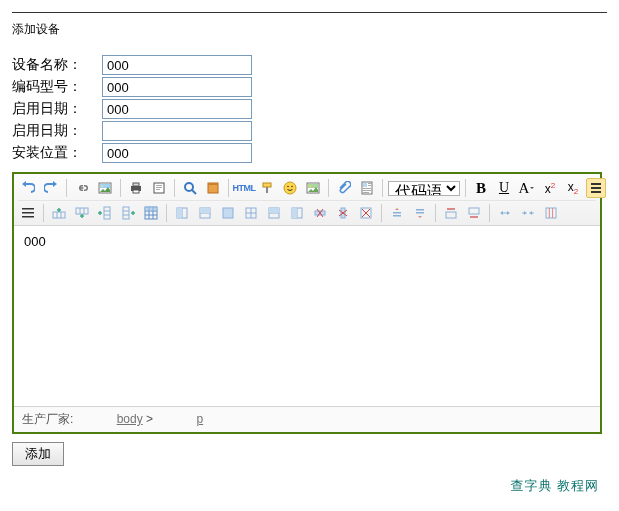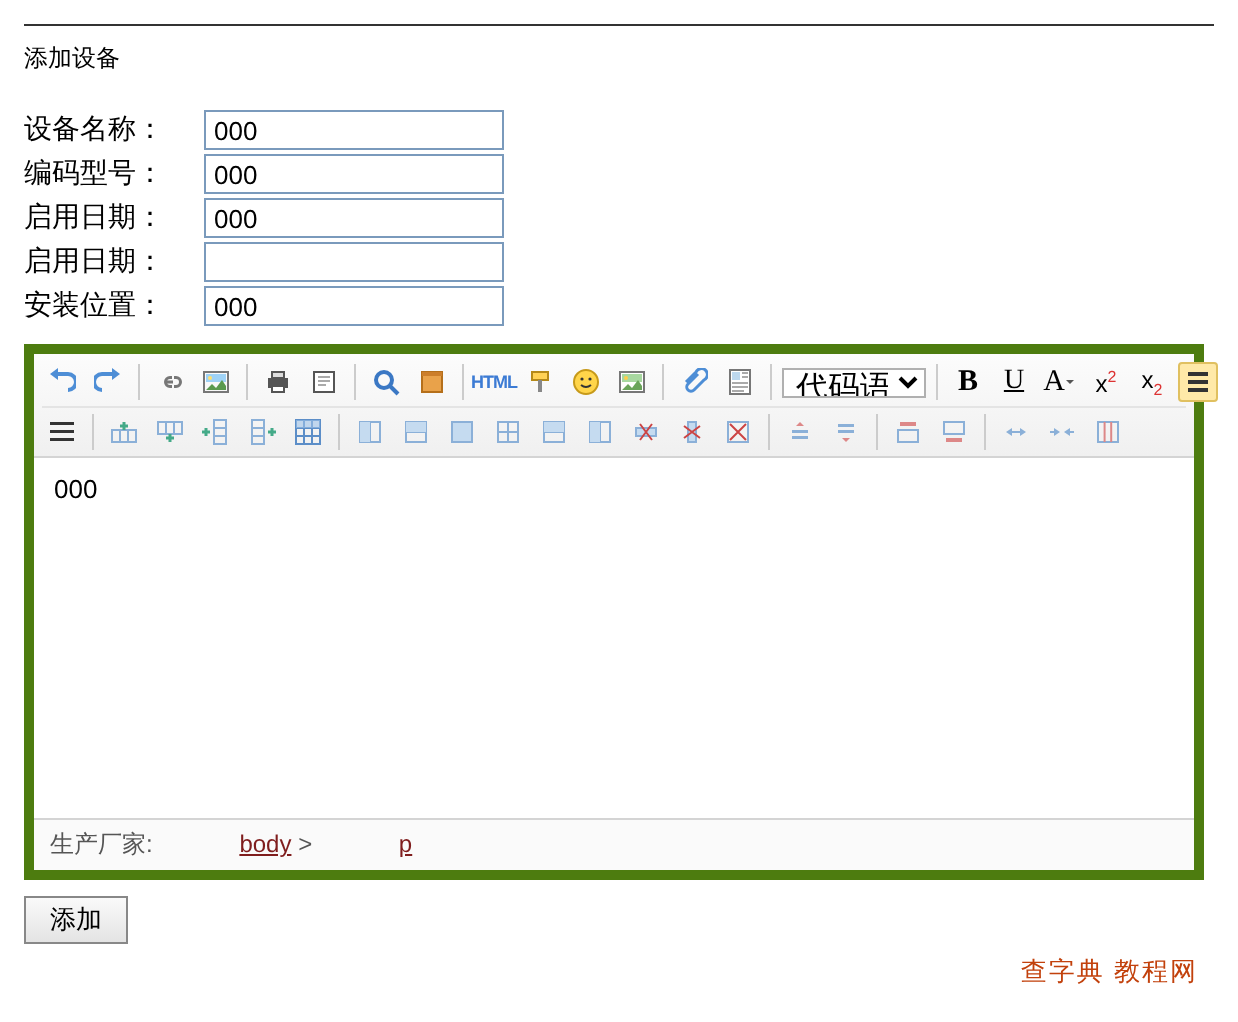--- a/index.html
+++ b/index.html
@@ -34,21 +34,21 @@
   }
   .form-input {
     border: 1px solid #7a9abc;
     height: 20px;
     width: 150px;
     padding: 1px 4px;
     font-size: 13px;
     font-family: inherit;
   }
   .editor-wrap {
-    border: 5px solid #4d7c0f;
+    border: 2px solid #4d7c0f;
     margin-top: 8px;
     width: 590px;
   }
   .toolbar {
     background: linear-gradient(#fcfcfc, #f0f0f0);
     border-bottom: 1px solid #d4d4d4;
     padding: 2px 4px 0 4px;
   }
   .tb-row {
     display: flex;
@@ -118,38 +118,38 @@
   }
   .editor-status {
     border-top: 1px solid #d4d4d4;
     display: flex;
     justify-content: space-between;
     padding: 4px 8px;
     font-size: 12px;
     color: #555;
     background: #fafafa;
   }
-  .path-link { color: #7f1d1d; text-decoration: underline; cursor: pointer; padding-left: 40px; }
+  .path-link { color: #737373; text-decoration: underline; cursor: pointer; padding-left: 40px; }
   .submit-row {
     margin-top: 8px;
   }
   .submit-btn {
     font-size: 13px;
     padding: 2px 12px;
     border: 1px solid #888;
     background: linear-gradient(#fafafa, #e4e4e4);
     cursor: pointer;
     font-family: inherit;
   }
   .watermark {
     position: absolute;
     right: 20px;
     bottom: 16px;
     font-size: 13px;
-    color: #c2410c;
+    color: #0f766e;
     letter-spacing: 1px;
     pointer-events: none;
   }
 </style>
 </head>
 <body>
 
 <hr class="hr-top">
 
 <div class="form-title">添加设备</div>

